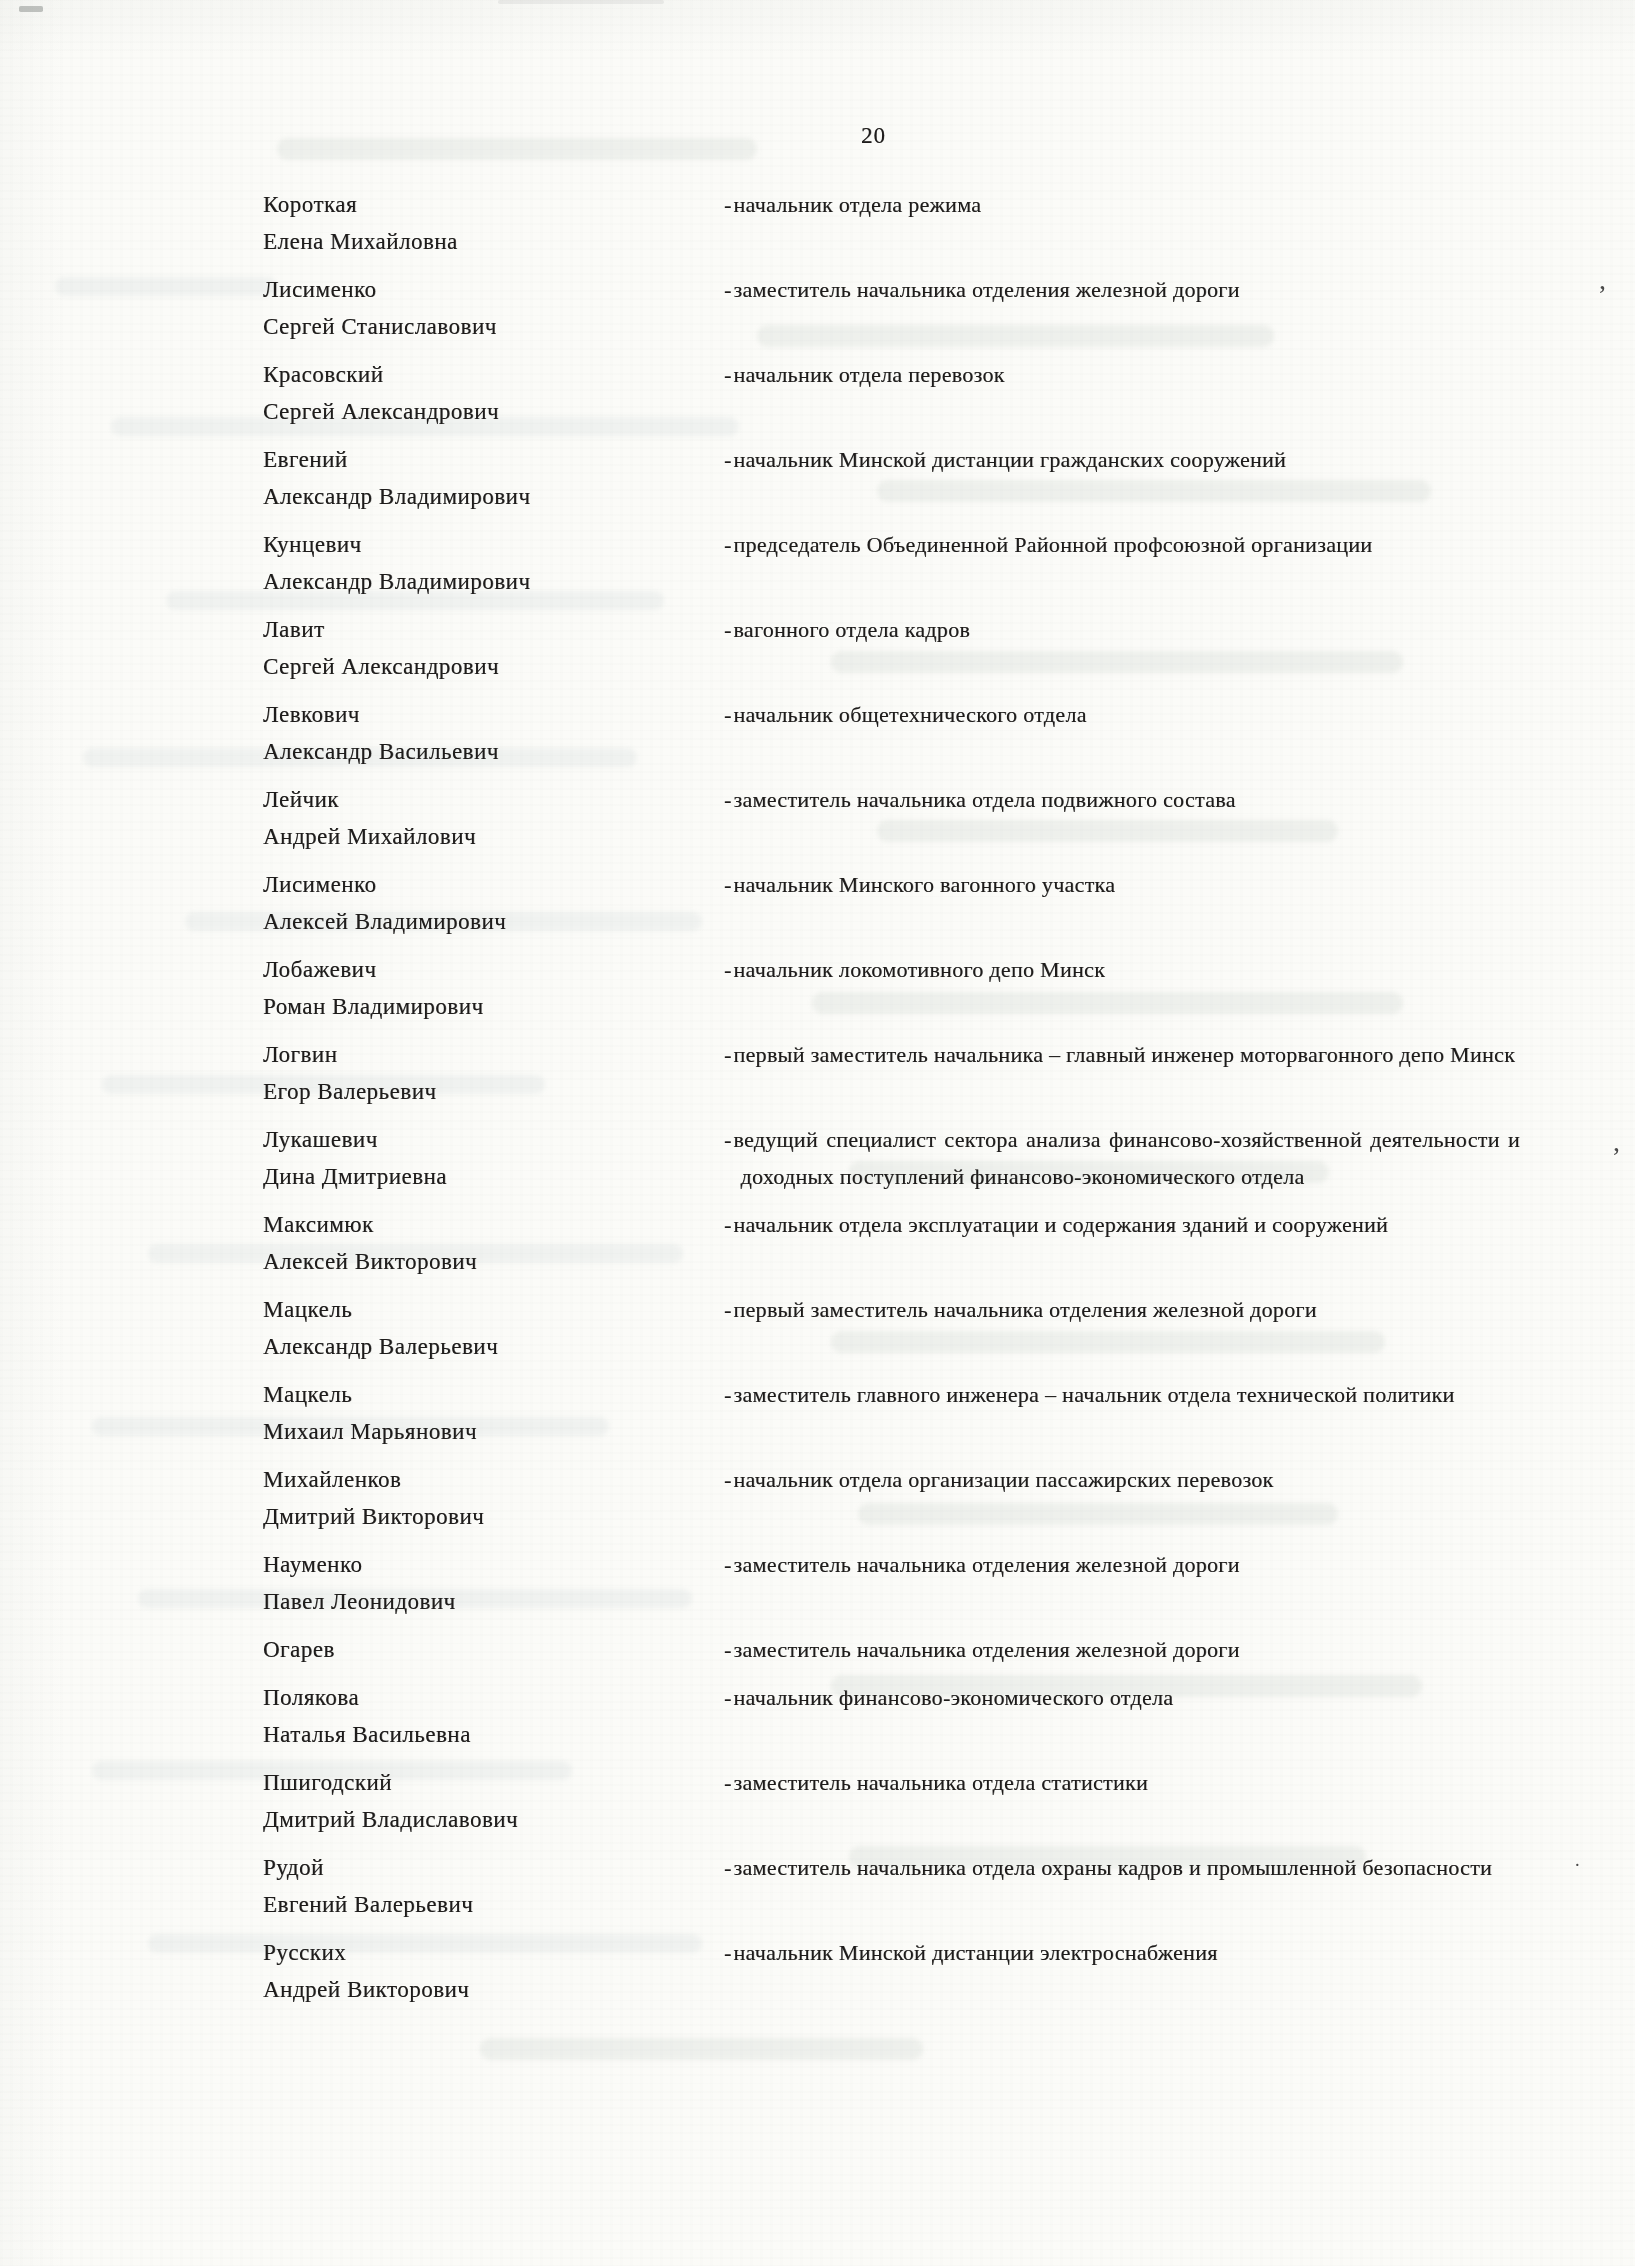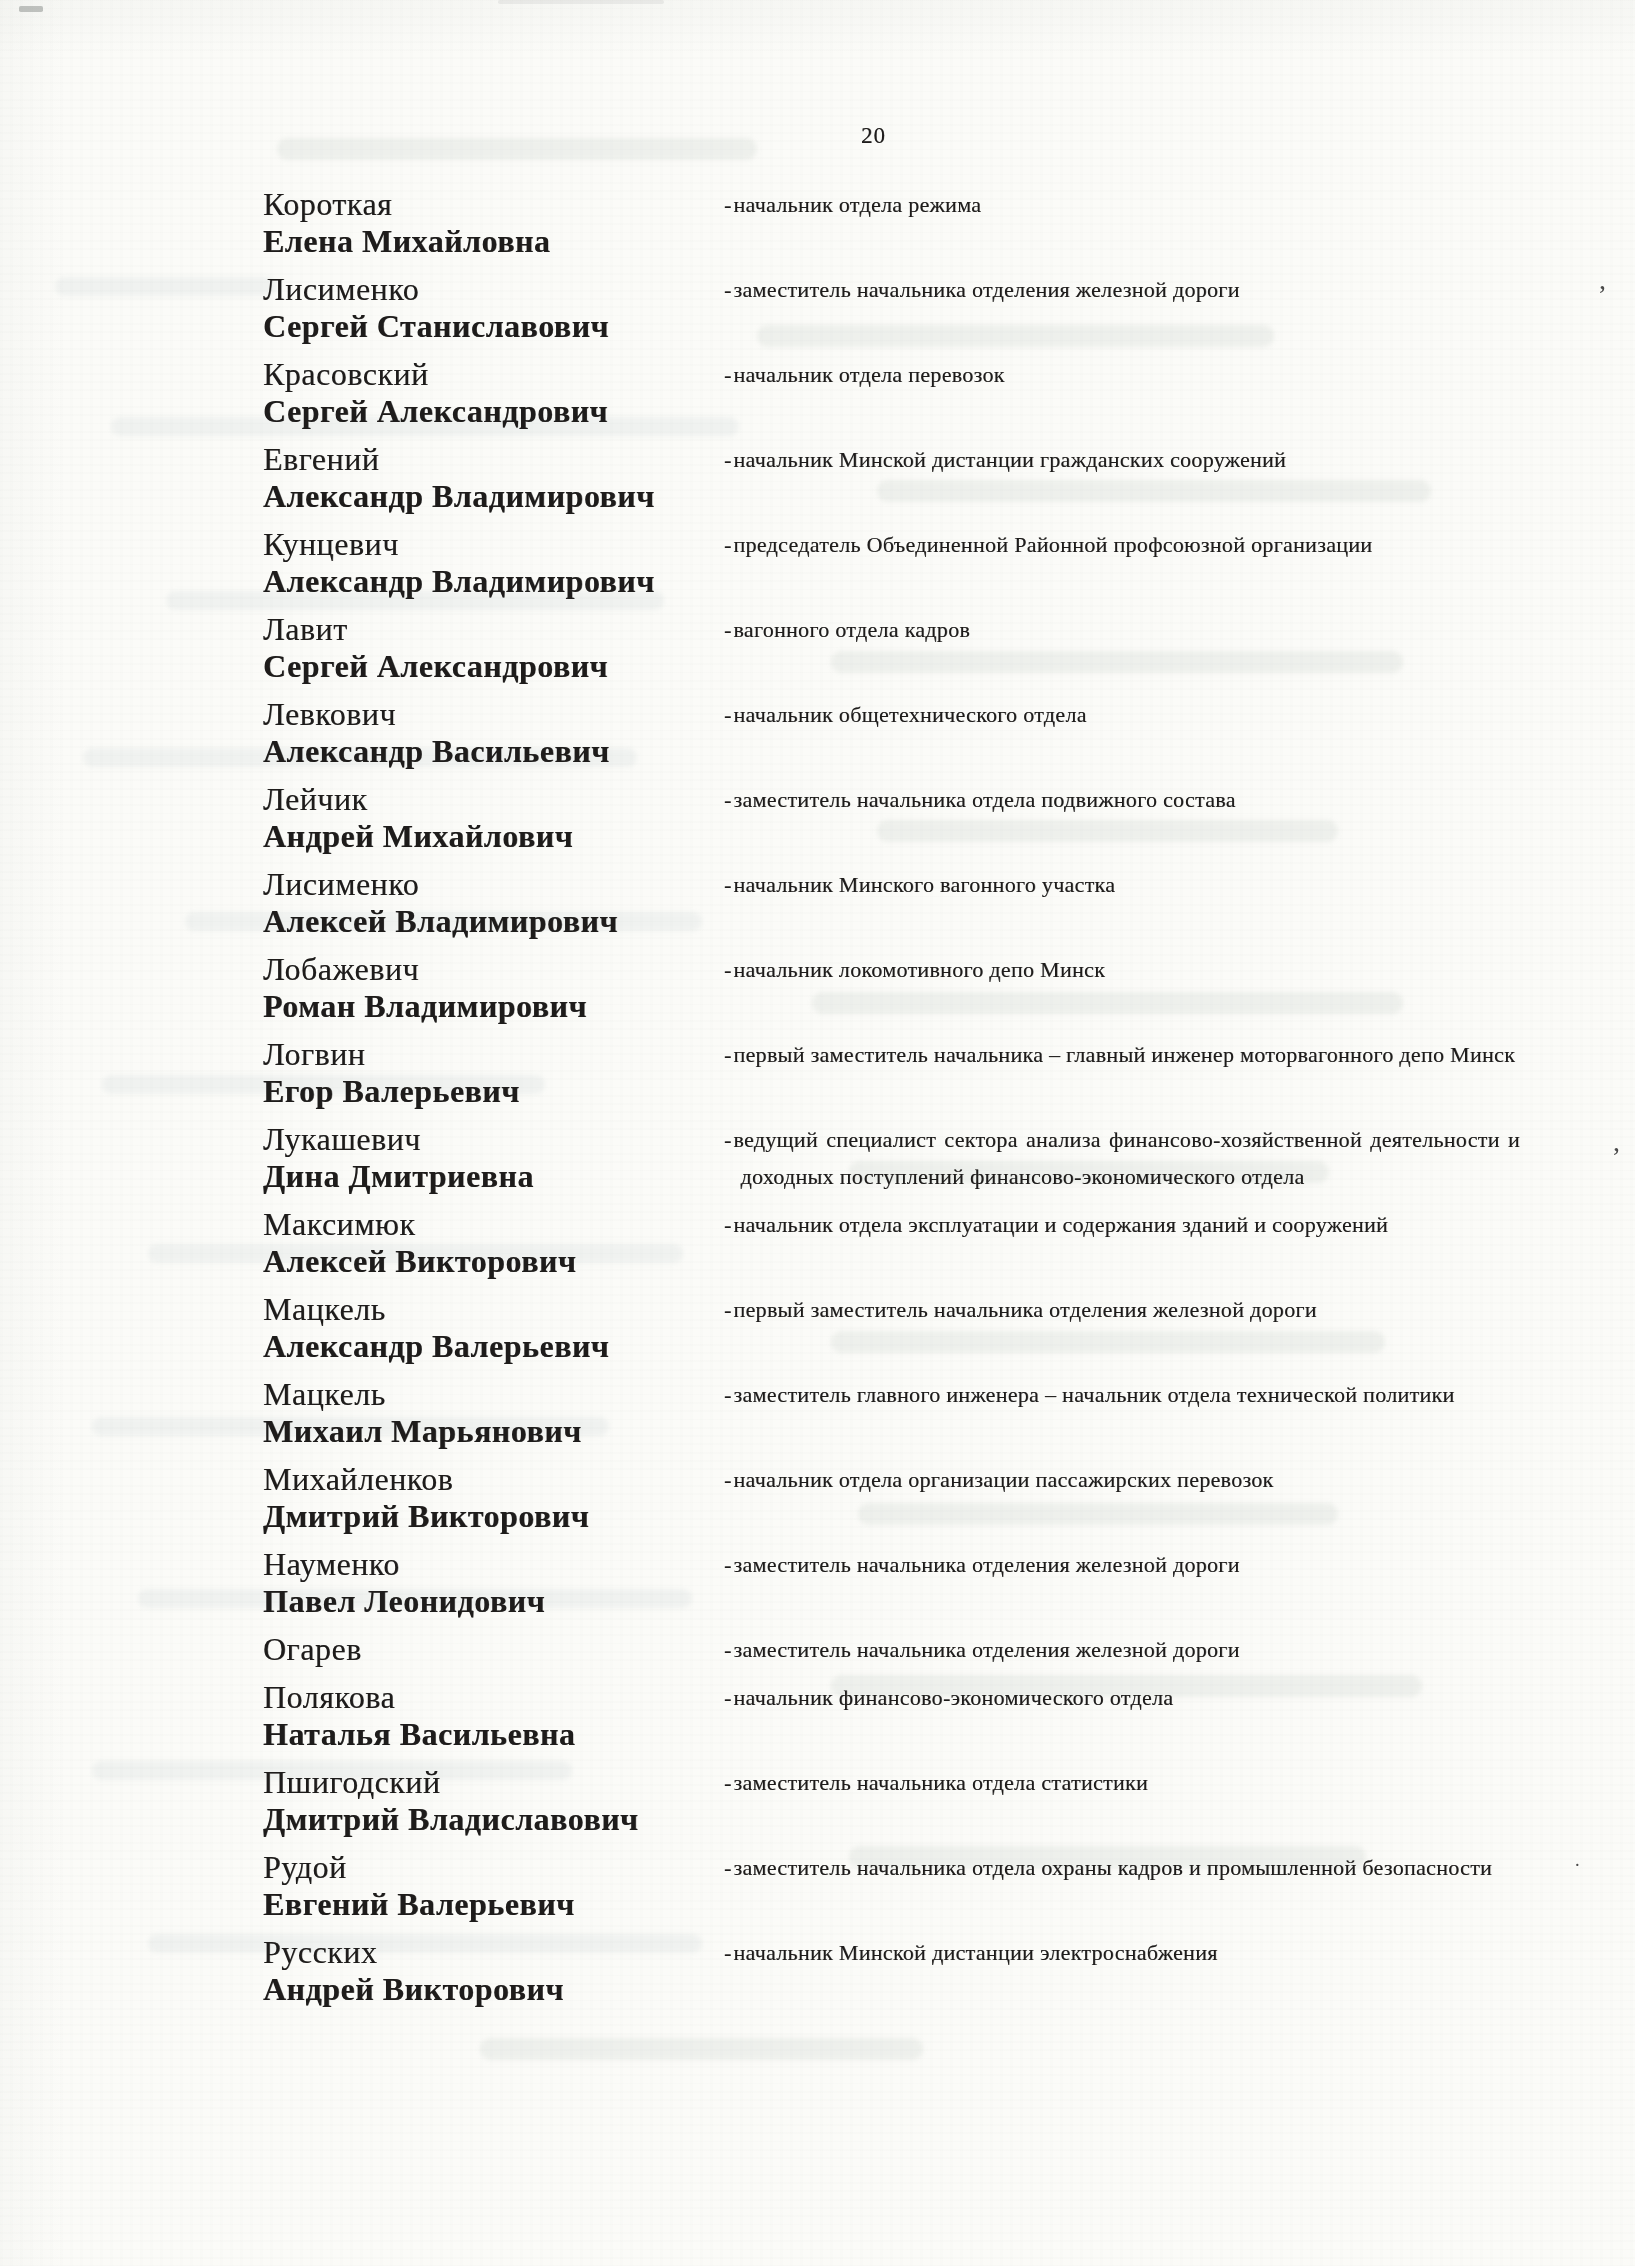--- a/index.html
+++ b/index.html
@@ -26,26 +26,26 @@
     font-size: 23px; line-height: 39px;
     letter-spacing: 0.9px;
     text-shadow: 0.4px 0.4px 0.6px rgba(25,25,25,0.55);
   }
   .roster {
     position: absolute; left: 263px; top: 186px; width: 1257px;
   }
   .row { display: flex; margin-bottom: 11px; }
   .name {
     flex: 0 0 461px; width: 461px;
-    font-size: 32px; line-height: 37px;
+    font-size: 23px; line-height: 37px;
     letter-spacing: 0.5px;
     white-space: nowrap;
     text-shadow: 0.4px 0.4px 0.6px rgba(25,25,25,0.5);
   }
-  .name .given { display: block; font-weight: bold; }
+  .name .given { display: block; }
   .pos {
     flex: 1 1 auto;
     font-size: 22px; line-height: 37px;
     letter-spacing: 0.3px;
     text-align: justify;
     padding-left: 16.6px; text-indent: -16.6px;
     text-shadow: 0.4px 0.4px 0.6px rgba(25,25,25,0.5);
   }
   .dash { padding-right: 1.8px; }
   

